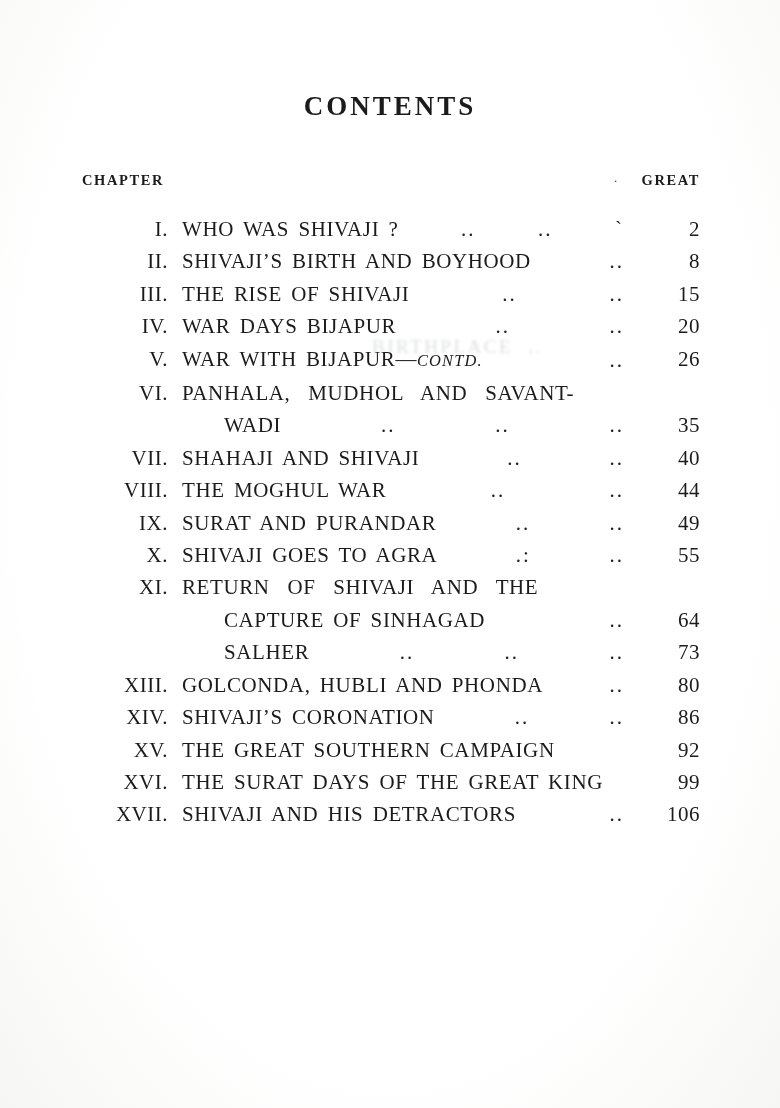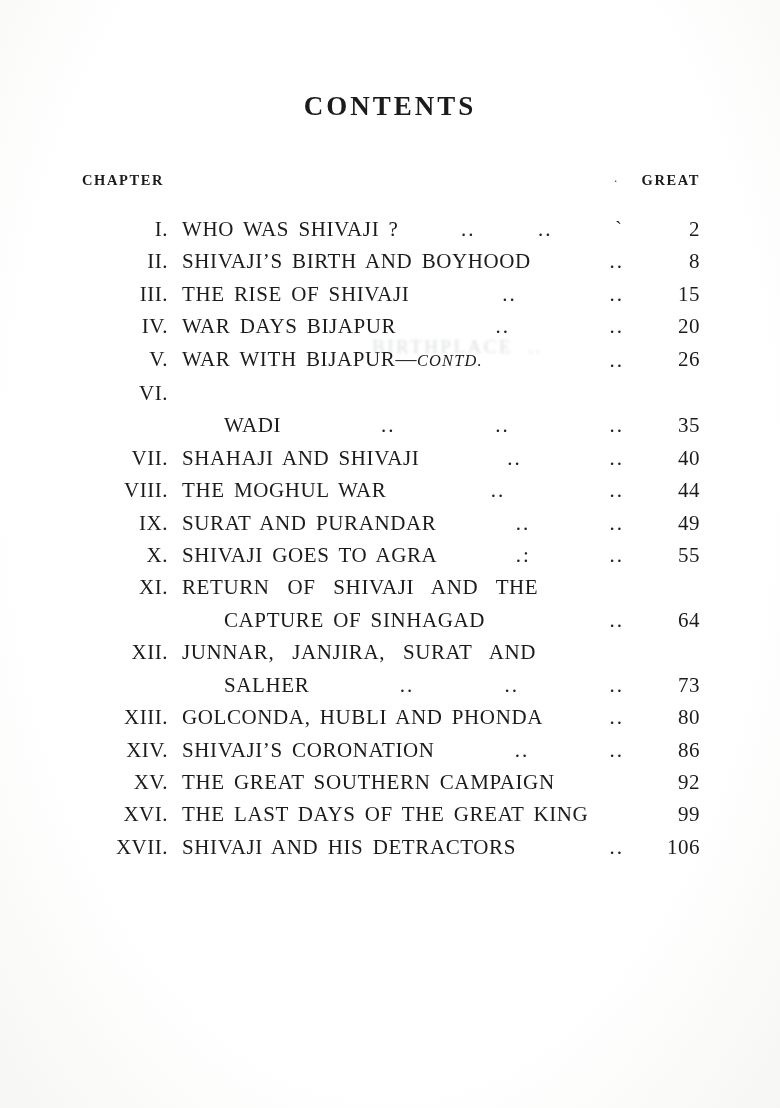--- a/index.html
+++ b/index.html
@@ -152,20 +152,23 @@
         <span class="title-text">WAR WITH BIJAPUR—<span class="contd">CONTD.</span></span>
       <span class="dots">..</span>
           </span>
       <span class="page-num">26</span>
     </div>
 
   </div>
       <div class="entry">
     <div class="line l1">
       <span class="num">VI.</span>
+      <span class="title">
+        <span class="title-text spread">PANHALA, MUDHOL AND SAVANT-</span>
+      </span>
       <span class="page-num"></span>
     </div>
     <div class="line l2">
       <span class="num"></span>
       <span class="title indent">
         <span class="title-text">WADI</span>
       <span class="dots">..</span>
             <span class="dots">..</span>
             <span class="dots">..</span>
           </span>
@@ -231,27 +234,20 @@
     <div class="line l2">
       <span class="num"></span>
       <span class="title indent">
         <span class="title-text">CAPTURE OF SINHAGAD</span>
       <span class="dots">..</span>
           </span>
       <span class="page-num">64</span>
     </div>
   </div>
       <div class="entry">
-    <div class="line l1">
-      <span class="num">XII.</span>
-      <span class="title">
-        <span class="title-text spread">JUNNAR, JANJIRA, SURAT AND</span>
-      </span>
-      <span class="page-num"></span>
-    </div>
     <div class="line l2">
       <span class="num"></span>
       <span class="title indent">
         <span class="title-text">SALHER</span>
       <span class="dots">..</span>
             <span class="dots">..</span>
             <span class="dots">..</span>
           </span>
       <span class="page-num">73</span>
     </div>
@@ -286,21 +282,21 @@
         <span class="title-text">THE GREAT SOUTHERN CAMPAIGN</span>
       </span>
       <span class="page-num">92</span>
     </div>
 
   </div>
       <div class="entry">
     <div class="line l1">
       <span class="num">XVI.</span>
       <span class="title">
-        <span class="title-text">THE LAST DAYS OF THE GREAT KING</span>
+        <span class="title-text">THE SURAT DAYS OF THE GREAT KING</span>
       </span>
       <span class="page-num">99</span>
     </div>
 
   </div>
       <div class="entry">
     <div class="line l1">
       <span class="num">XVII.</span>
       <span class="title">
         <span class="title-text">SHIVAJI AND HIS DETRACTORS</span>

